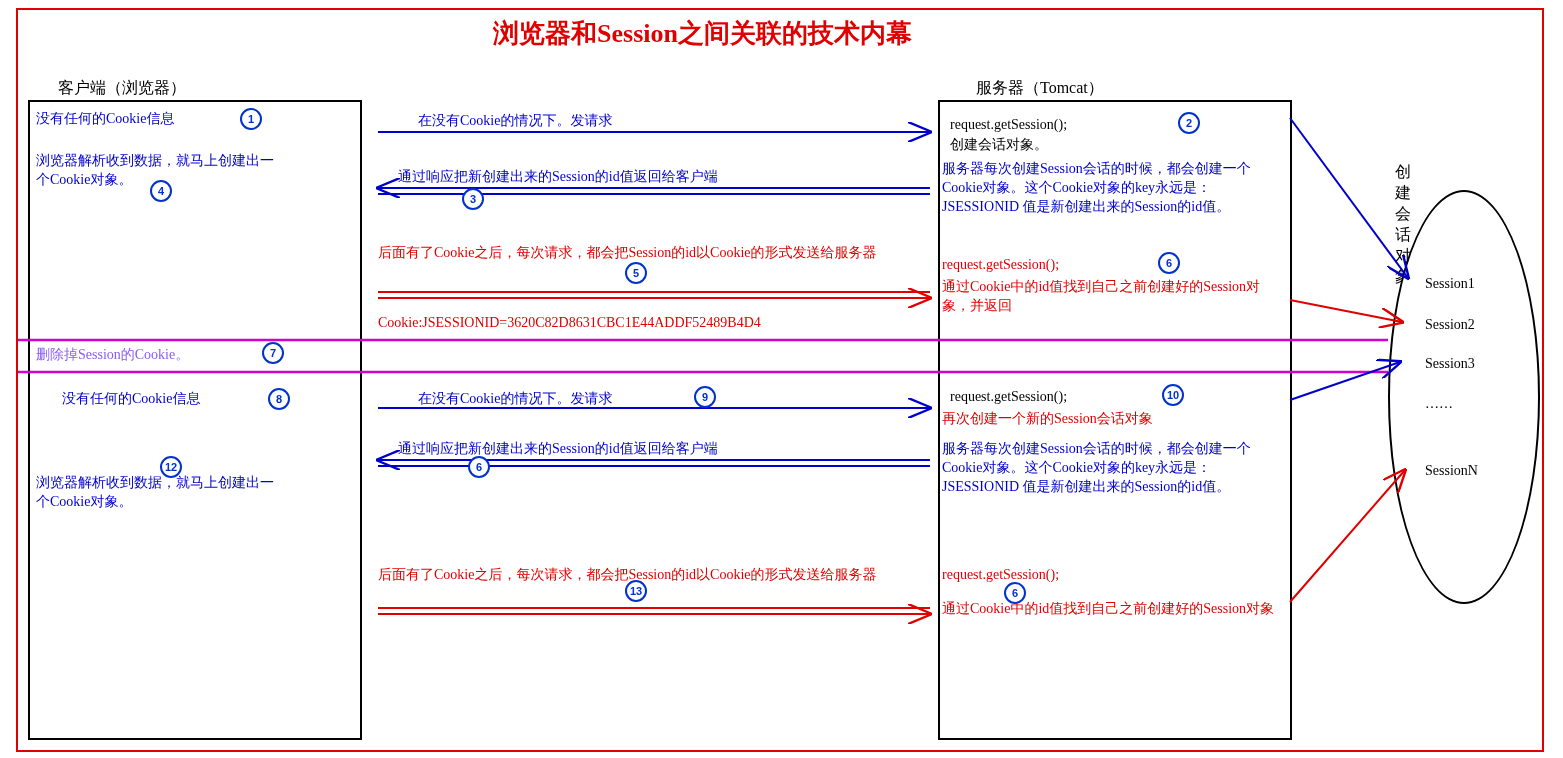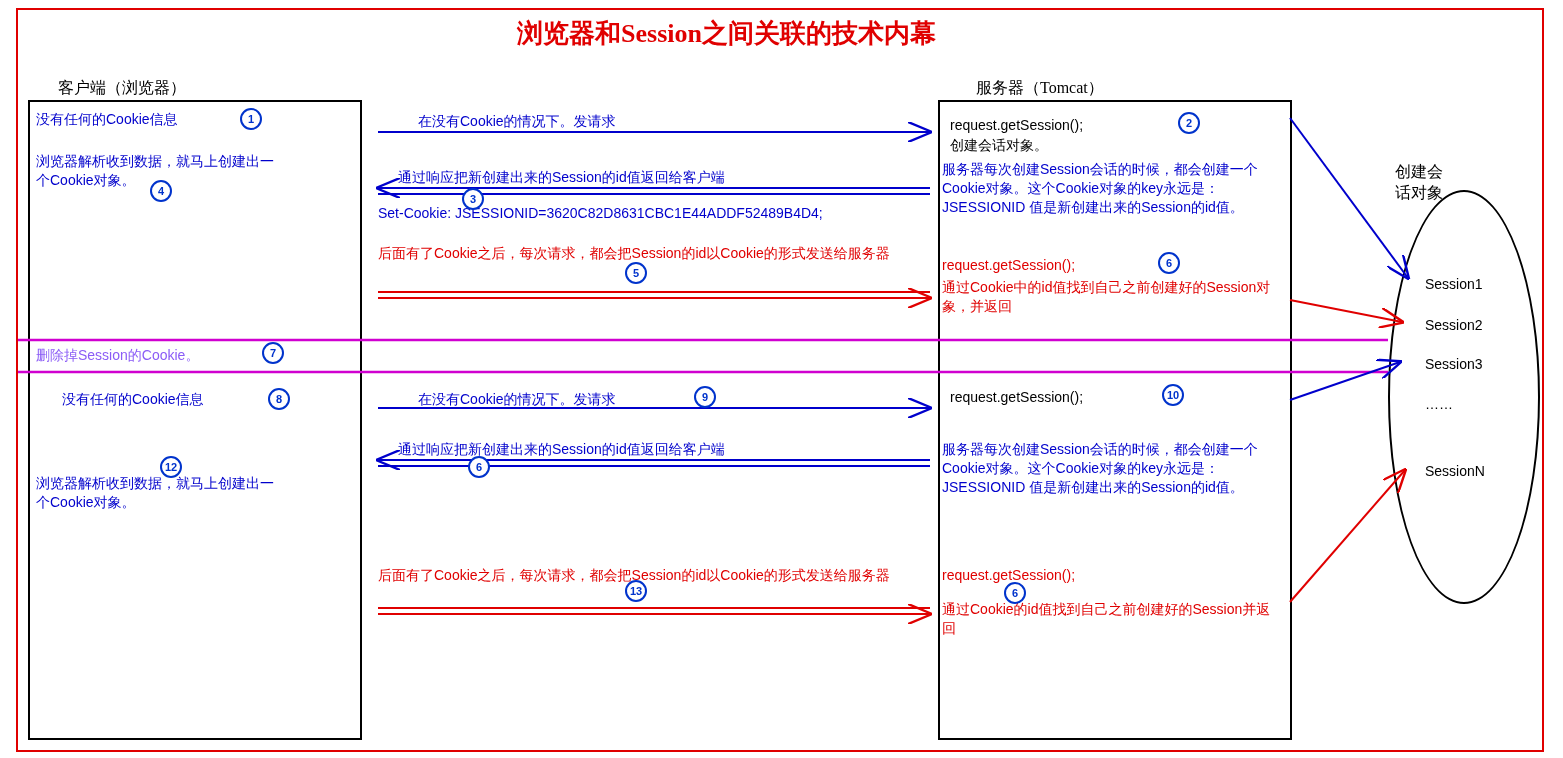--- a/index.html
+++ b/index.html
@@ -5,21 +5,20 @@
   body {
     margin: 0;
     font-family: "SimSun", "宋体", serif;
     font-size: 14px;
     background: #fff;
   }
   .canvas {
     position: relative;
     width: 1405px;
     height: 758px;
-    padding-left: 48px;
   }
   .outer-border {
     position: absolute;
     left: 16px;
     top: 8px;
     width: 1524px;
     height: 740px;
     border: 2px solid #e00000;
   }
   .title {
@@ -62,21 +61,21 @@
     top: 190px;
     width: 148px;
     height: 410px;
     border: 2px solid #000;
     border-radius: 50% / 50%;
     background: #fff;
   }
   .txt {
     position: absolute;
     line-height: 1.35;
-    font-family: Liberation Sans, sans-serif;
+    font-family: Liberation Serif, serif;
   }
   .blue { color: #0000cc; }
   .red { color: #e00000; }
   .magenta { color: #8b5cf6; }
   .black { color: #000; }
   .badge {
     position: absolute;
     width: 18px;
     height: 18px;
     border: 2px solid #0033cc;
@@ -117,35 +116,36 @@
   <div class="memory-oval"></div>
 
   <div class="txt blue" style="left:36px;top:110px;width:200px">没有任何的Cookie信息</div>
   <div class="txt blue" style="left:36px;top:152px;width:240px">浏览器解析收到数据，就马上创建出一个Cookie对象。</div>
   <div class="txt magenta" style="left:36px;top:346px;width:240px">删除掉Session的Cookie。</div>
   <div class="txt blue" style="left:62px;top:390px;width:200px">没有任何的Cookie信息</div>
   <div class="txt blue" style="left:36px;top:474px;width:240px">浏览器解析收到数据，就马上创建出一个Cookie对象。</div>
 
   <div class="txt blue" style="left:418px;top:112px">在没有Cookie的情况下。发请求</div>
   <div class="txt blue" style="left:398px;top:168px;width:530px">通过响应把新创建出来的Session的id值返回给客户端</div>
-  <div class="txt blue" style="left:378px;top:204px;width:560px">Set-Cookie: JSESSIONID=3620C82D8631CBC1E44ADDF52489B4D4;</div>
   <div class="txt red" style="left:378px;top:244px;width:530px">后面有了Cookie之后，每次请求，都会把Session的id以Cookie的形式发送给服务器</div>
+  <div class="txt red" style="left:378px;top:314px;width:560px">Cookie:JSESSIONID=3620C82D8631CBC1E44ADDF52489B4D4</div>
   <div class="txt blue" style="left:418px;top:390px">在没有Cookie的情况下。发请求</div>
   <div class="txt blue" style="left:398px;top:440px;width:530px">通过响应把新创建出来的Session的id值返回给客户端</div>
   <div class="txt red" style="left:378px;top:566px;width:530px">后面有了Cookie之后，每次请求，都会把Session的id以Cookie的形式发送给服务器</div>
 
   <div class="txt black" style="left:950px;top:116px">request.getSession();</div>
   <div class="txt black" style="left:950px;top:136px">创建会话对象。</div>
   <div class="txt blue" style="left:942px;top:160px;width:342px">服务器每次创建Session会话的时候，都会创建一个Cookie对象。这个Cookie对象的key永远是：JSESSIONID 值是新创建出来的Session的id值。</div>
   <div class="txt red" style="left:942px;top:256px">request.getSession();</div>
   <div class="txt red" style="left:942px;top:278px;width:342px">通过Cookie中的id值找到自己之前创建好的Session对象，并返回</div>
   <div class="txt black" style="left:950px;top:388px">request.getSession();</div>
+  <div class="txt red" style="left:942px;top:410px;width:342px">再次创建一个新的Session会话对象</div>
   <div class="txt blue" style="left:942px;top:440px;width:342px">服务器每次创建Session会话的时候，都会创建一个Cookie对象。这个Cookie对象的key永远是：JSESSIONID 值是新创建出来的Session的id值。</div>
   <div class="txt red" style="left:942px;top:566px">request.getSession();</div>
-  <div class="txt red" style="left:942px;top:600px;width:342px">通过Cookie的id值找到自己之前创建好的Session并返回</div>
+  <div class="txt red" style="left:942px;top:600px;width:342px">通过Cookie中的id值找到自己之前创建好的Session对象</div>
 
   <div class="txt black" style="left:1425px;top:275px">Session1</div>
   <div class="txt black" style="left:1425px;top:316px">Session2</div>
   <div class="txt black" style="left:1425px;top:355px">Session3</div>
   <div class="txt black" style="left:1425px;top:395px">……</div>
   <div class="txt black" style="left:1425px;top:462px">SessionN</div>
 
   <div class="badge" style="left:240px;top:108px">1</div>
   <div class="badge" style="left:1178px;top:112px">2</div>
   <div class="badge" style="left:462px;top:188px">3</div>

